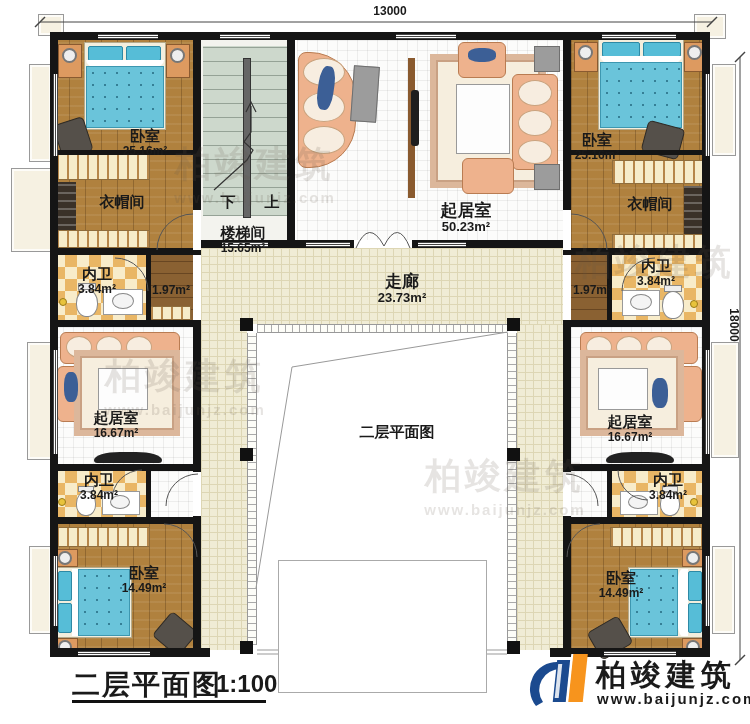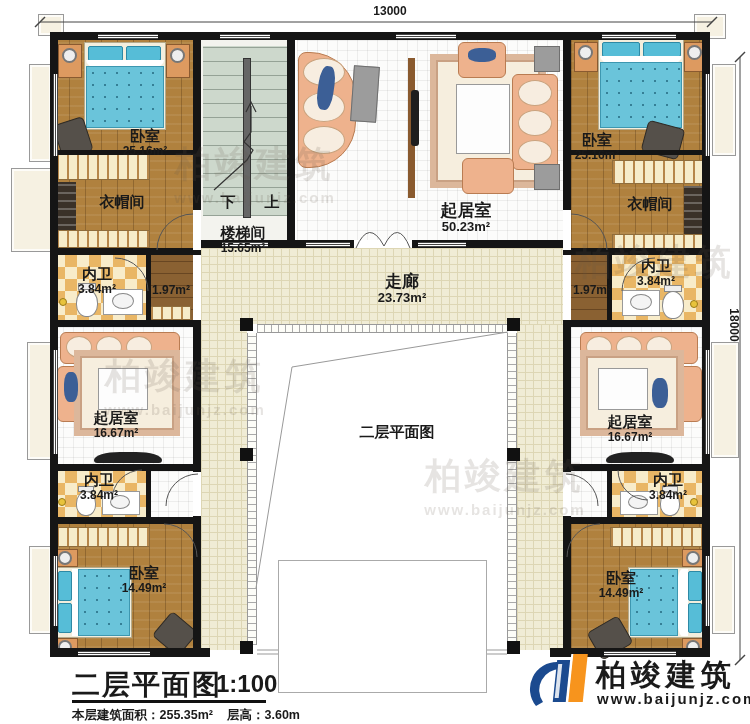--- a/index.html
+++ b/index.html
@@ -400,23 +400,20 @@
     <div class="t2">www.baijunjz.com</div>
   </div>
   <div class="wm" style="left:505px;top:452px">
     <div class="t1">柏竣建筑</div>
     <div class="t2">www.baijunjz.com</div>
   </div>
 
   <div class="title-cn">二层平面图</div>
   <div class="title-scale">1:100</div>
   <div class="title-rule"></div>
-  <div class="title-info">
-    <span>本层建筑面积：255.35m²</span><span>层高：3.60m</span>
-  </div>
 
   <svg class="svglayer" style="left:528px;top:652px;z-index:50" width="64" height="60" viewBox="0 0 64 60">
     <path d="M8,54 A27,27 0 0 1 30,10 L33,17 A21,21 0 0 0 15,50 Z" fill="#1b4a8f"></path>
     <g transform="skewX(-6)">
       <rect x="30" y="8" width="13" height="42" fill="#1b4a8f"></rect>
       <rect x="31.5" y="12" width="4" height="34" fill="#fff" opacity="0.85"></rect>
       <rect x="45" y="2" width="15" height="48" fill="#f7941d"></rect>
       <rect x="43.5" y="2" width="2" height="48" fill="#fff"></rect>
     </g>
   </svg>

